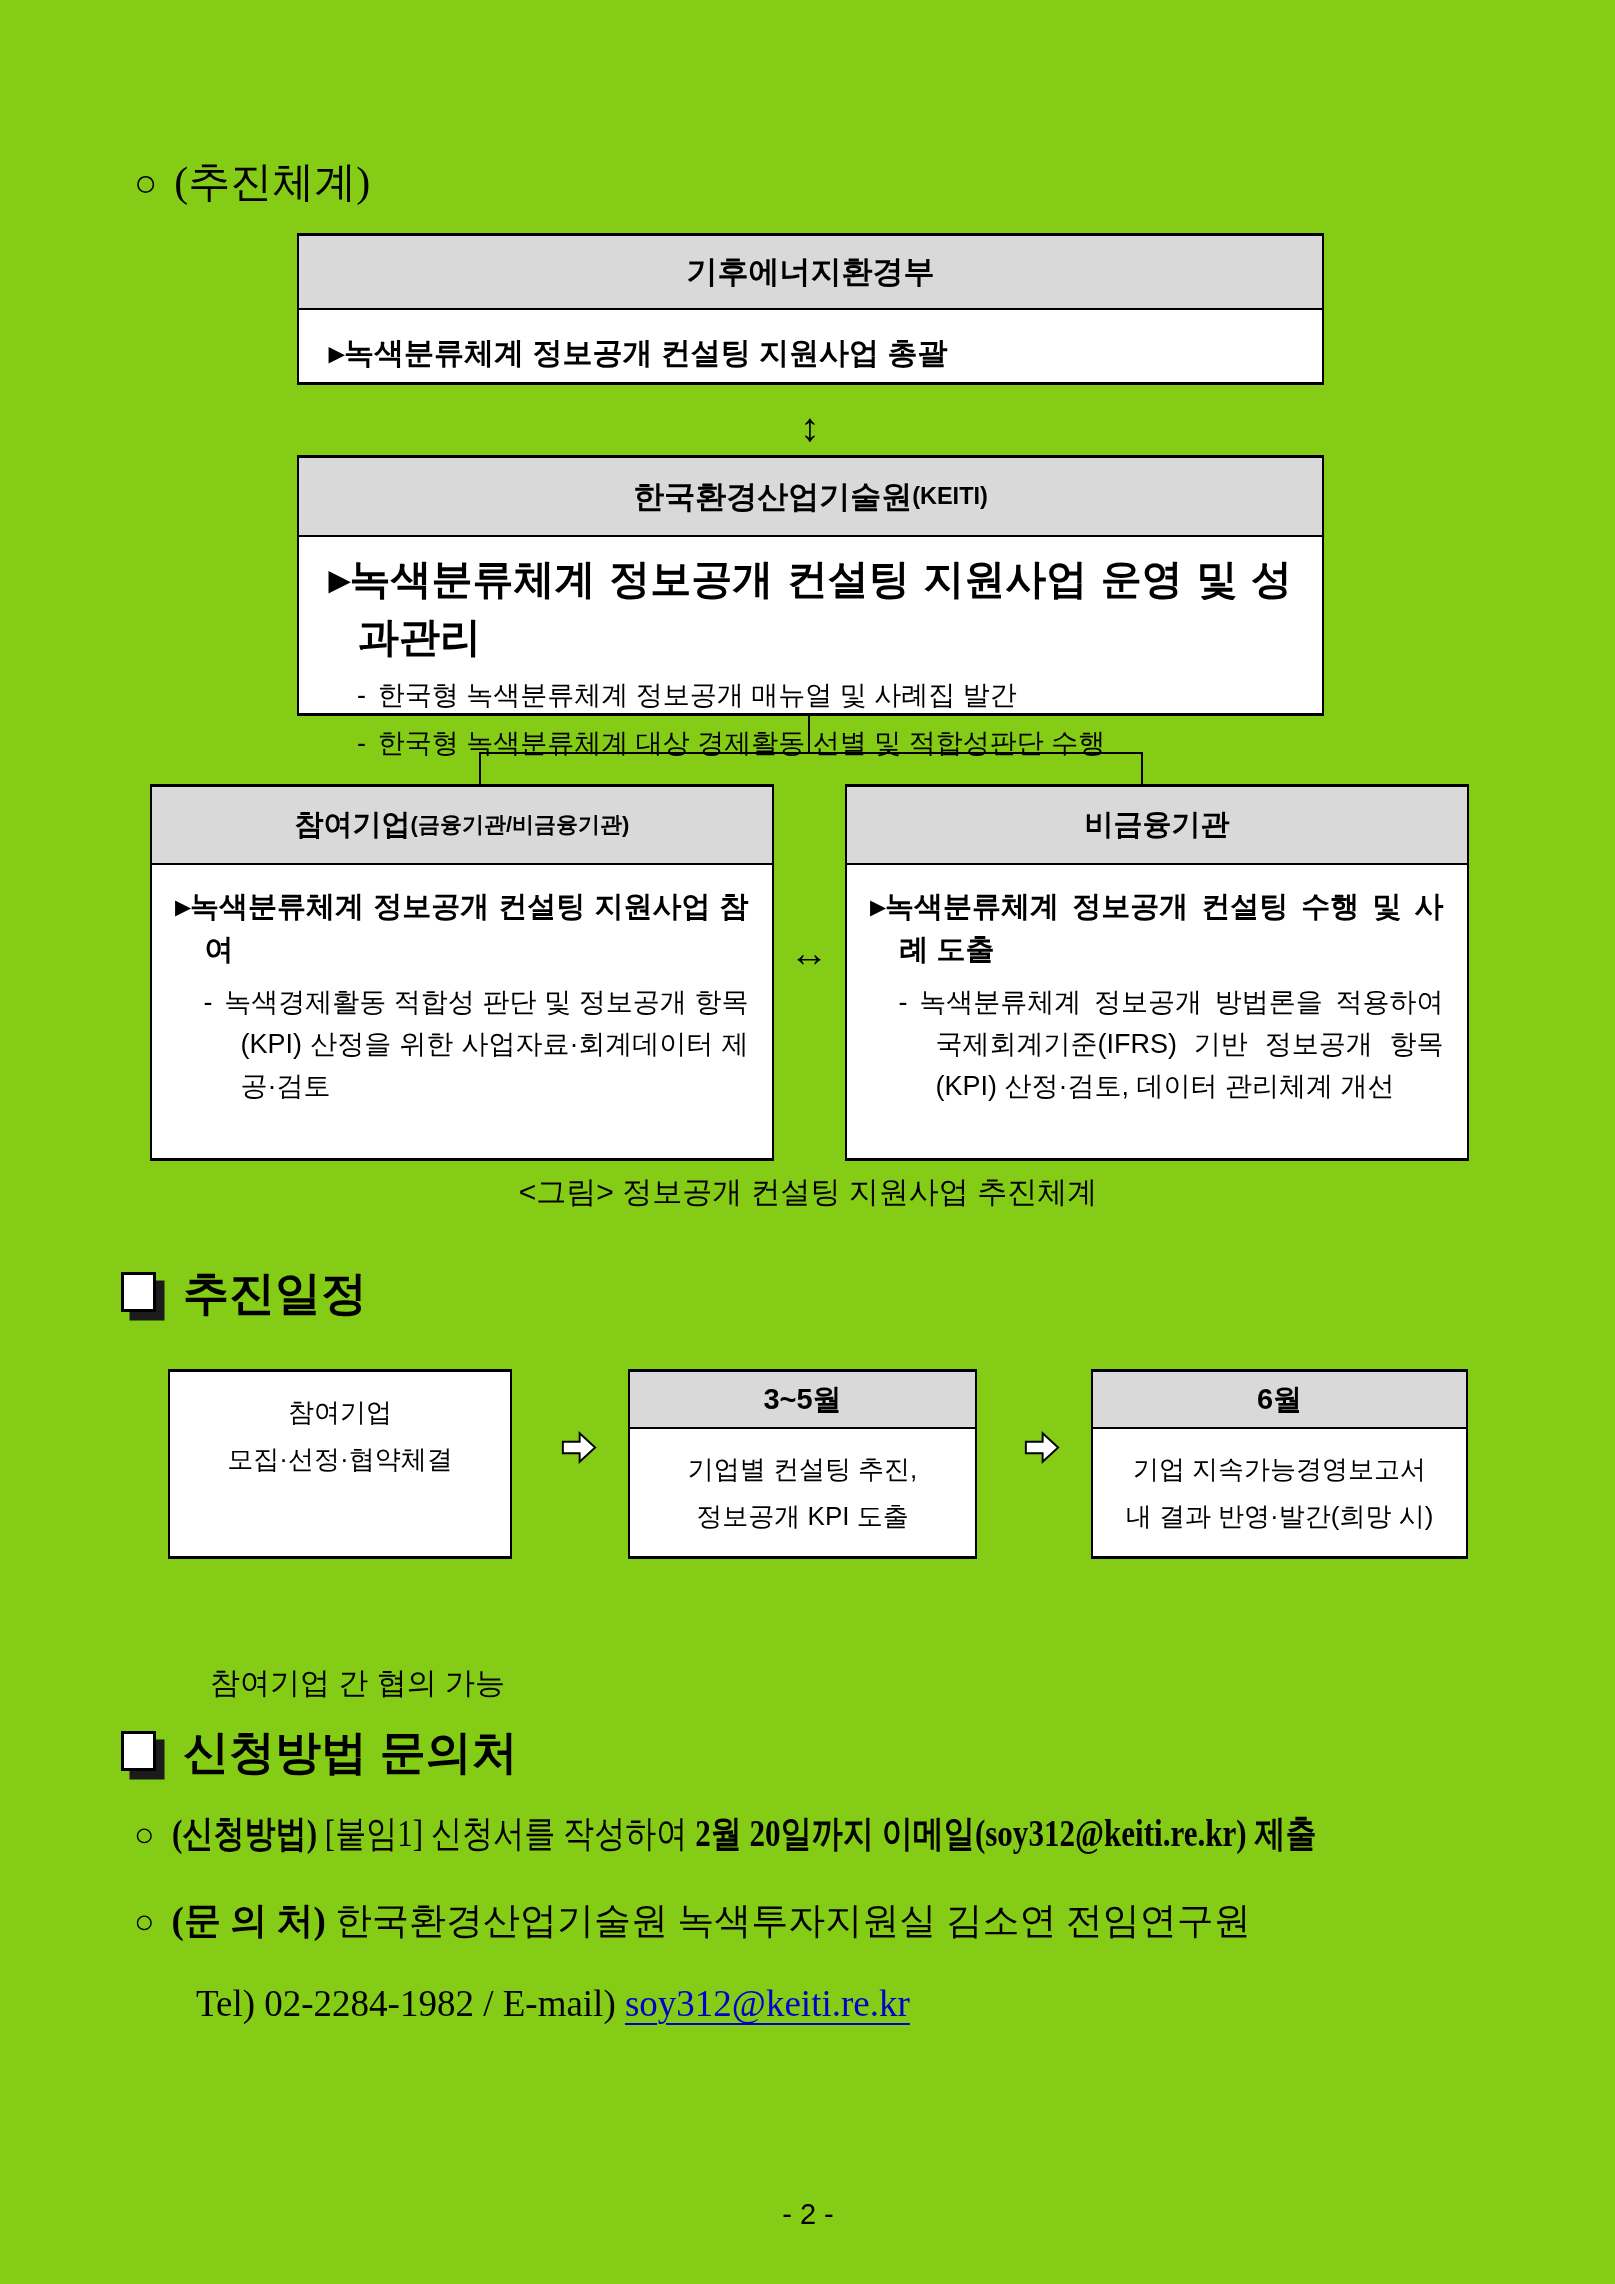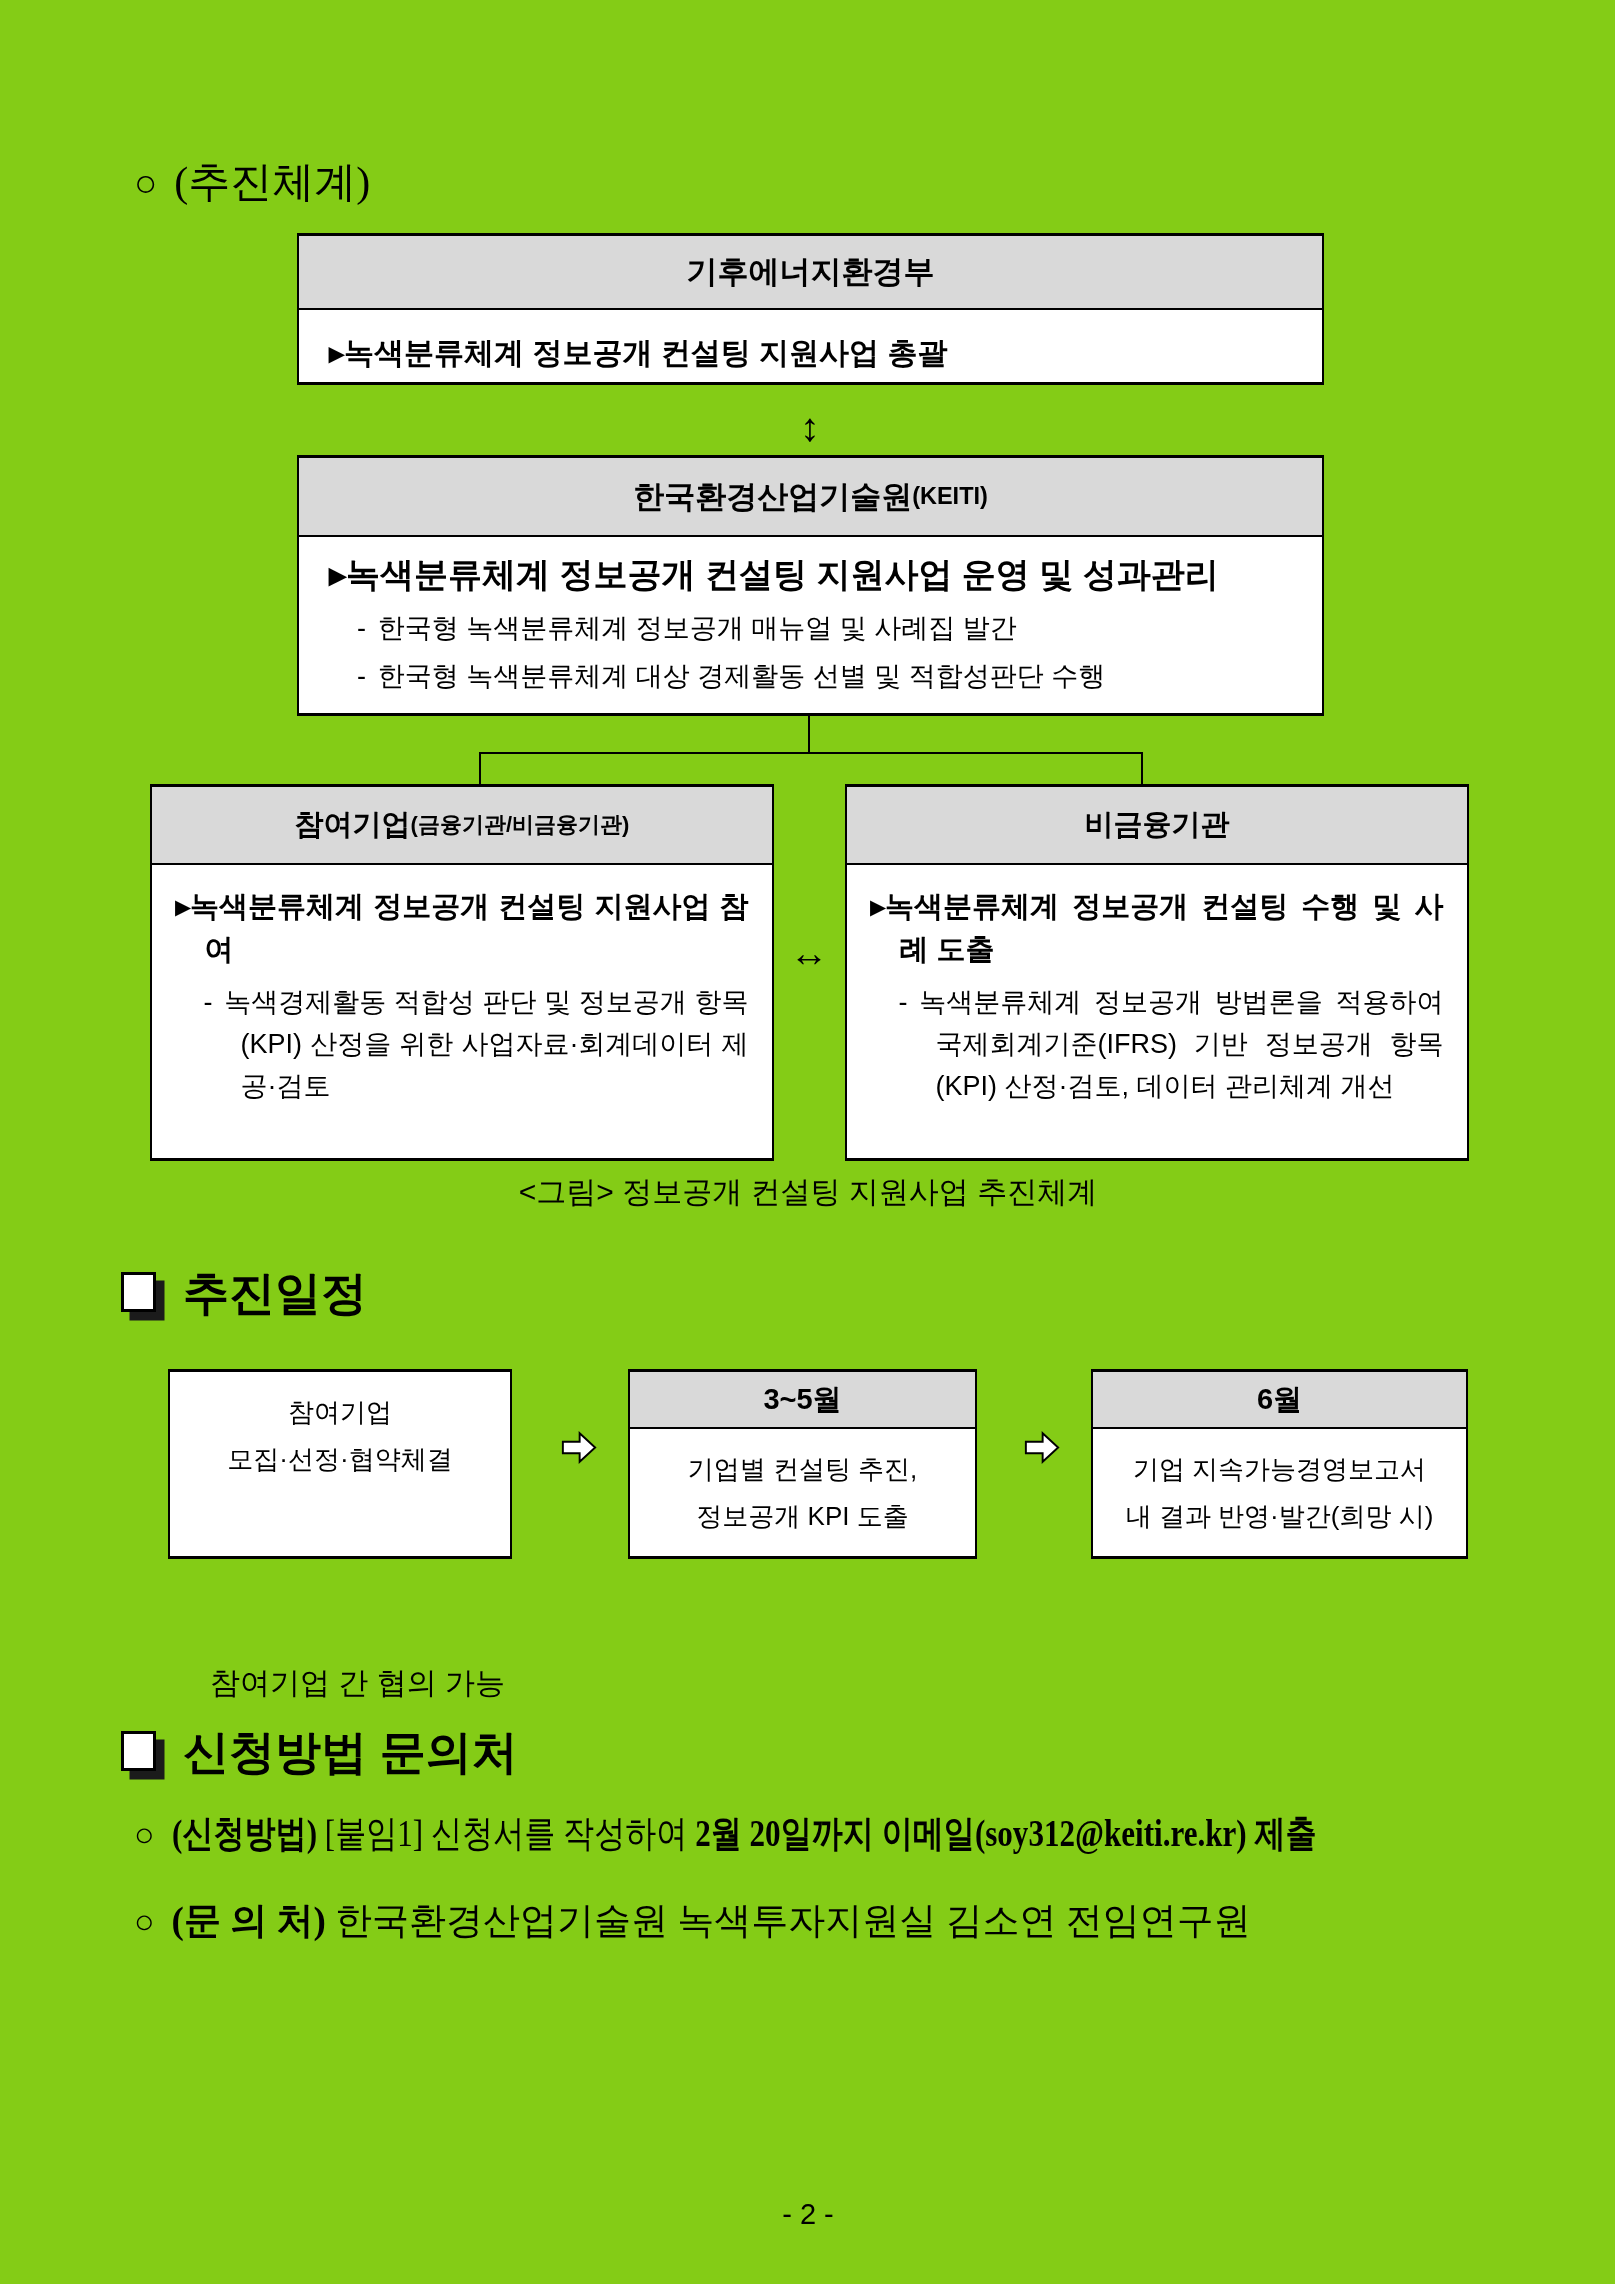--- a/index.html
+++ b/index.html
@@ -77,21 +77,21 @@
   </div>
 
   <div class="arrow-char" style="left:776px; top:407px; width:68px; font-size:40px;">↕</div>
 
   <div class="orgbox" style="left:297px; top:455px; width:1027px; height:261px;">
     <div class="hd" style="height:77px; font-size:31px;">
       <span>한국환경산업기술원</span>
         <span class="small" style="font-size:23.5px;">(KEITI)</span>
     </div>
     <div class="bd" style="padding:14.3px 30px 0 30px;">
-      <div class="item" style="font-size:34px; line-height:1.4;">
+      <div class="item" style="font-size:41px; line-height:1.4;">
         <span class="mk">▸</span><span>녹색분류체계 정보공개 컨설팅 지원사업 운영 및 성과관리</span>
       </div>
       <div class="sub" style="font-size:27px; line-height:1.5; margin-top:9px;">
         <span class="mk">-</span><span>한국형 녹색분류체계 정보공개 매뉴얼 및 사례집 발간</span>
       </div>
       <div class="sub" style="font-size:27px; line-height:1.5; margin-top:7.8px;">
         <span class="mk">-</span><span>한국형 녹색분류체계 대상 경제활동 선별 및 적합성판단 수행</span>
       </div>
     </div>
   </div>
@@ -174,17 +174,20 @@
   <div class="apply-line" style="left:134px; top:1809px; font-size:37px;">
     <span class="circ-bullet">○</span><span class="cond">
       <span class="b">(신청방법)</span><span> [붙임1] 신청서를 작성하여 </span><span class="b">2월 20일까지 이메일(soy312@keiti.re.kr) 제출</span>
     </span>
   </div>
 
   <div class="apply-line" style="left:134px; top:1896px; font-size:37px;">
     <span class="circ-bullet">○</span><span class="b">(문 의 처)</span><span> 한국환경산업기술원 녹색투자지원실 김소연 전임연구원</span>
   </div>
 
+  <div class="apply-line" style="left:196px; top:1982px; font-size:37px;">
+    <span>Tel) 02-2284-1982  /  E-mail) </span><a class="email-link">soy312@keiti.re.kr</a>
+  </div>
 
   <div class="page-num" style="top:2198px; font-size:29px;">- 2 -</div>
 
 </div>
 
 
 </body></html>

